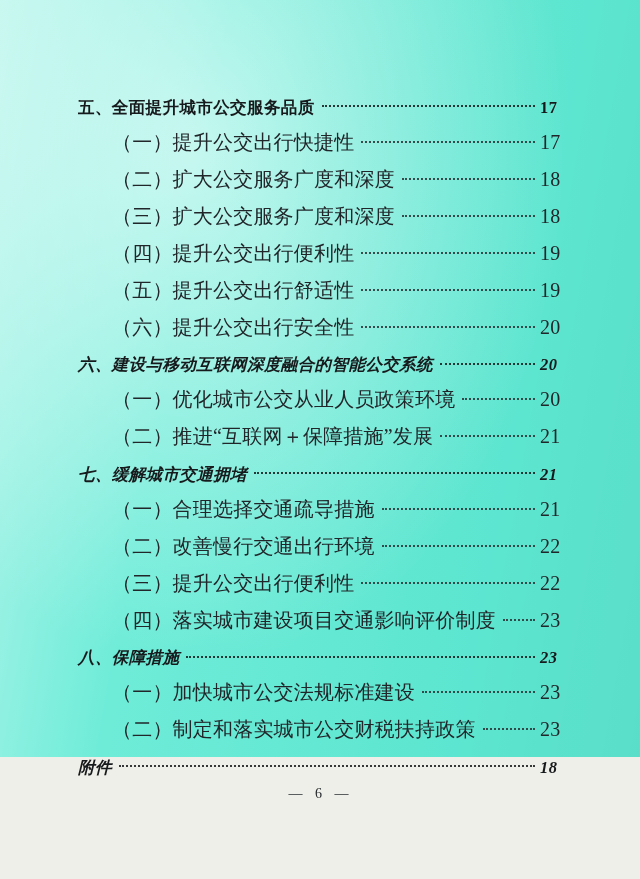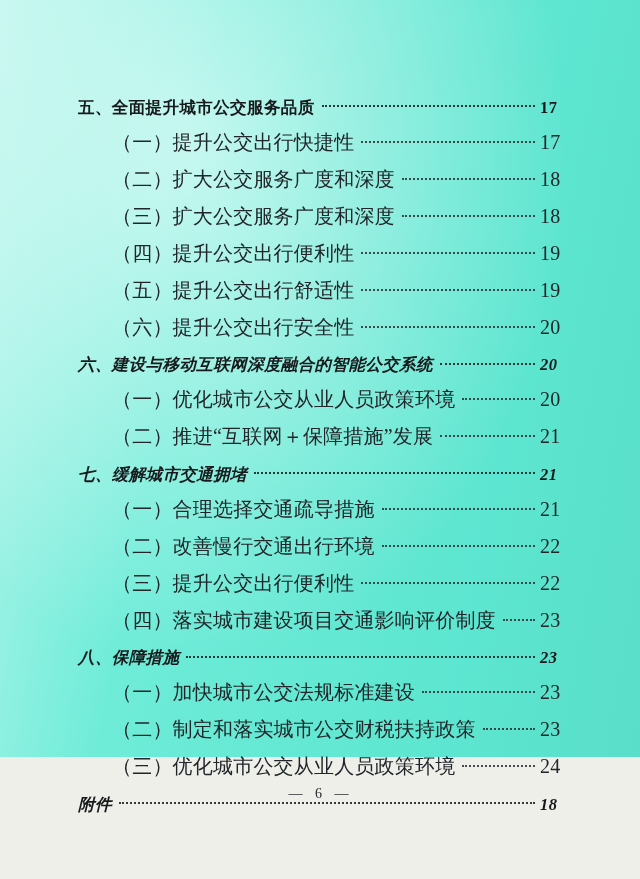--- a/index.html
+++ b/index.html
@@ -194,25 +194,20 @@
       <div class="entry level2">
         <span class="title">（一）加快城市公交法规标准建设</span>
         <span class="leader"></span>
         <span class="pageno">23</span>
       </div>
       <div class="entry level2">
         <span class="title">（二）制定和落实城市公交财税扶持政策</span>
         <span class="leader"></span>
         <span class="pageno">23</span>
       </div>
-      <div class="entry level2">
-        <span class="title">（三）优化城市公交从业人员政策环境</span>
-        <span class="leader"></span>
-        <span class="pageno">24</span>
-      </div>
       <div class="entry level1 gap-before">
         <span class="title">附件</span>
         <span class="leader"></span>
         <span class="pageno">18</span>
       </div>
     </div>
 
   <div id="footer">
     <span class="dash">—</span>
     <span>6</span>

